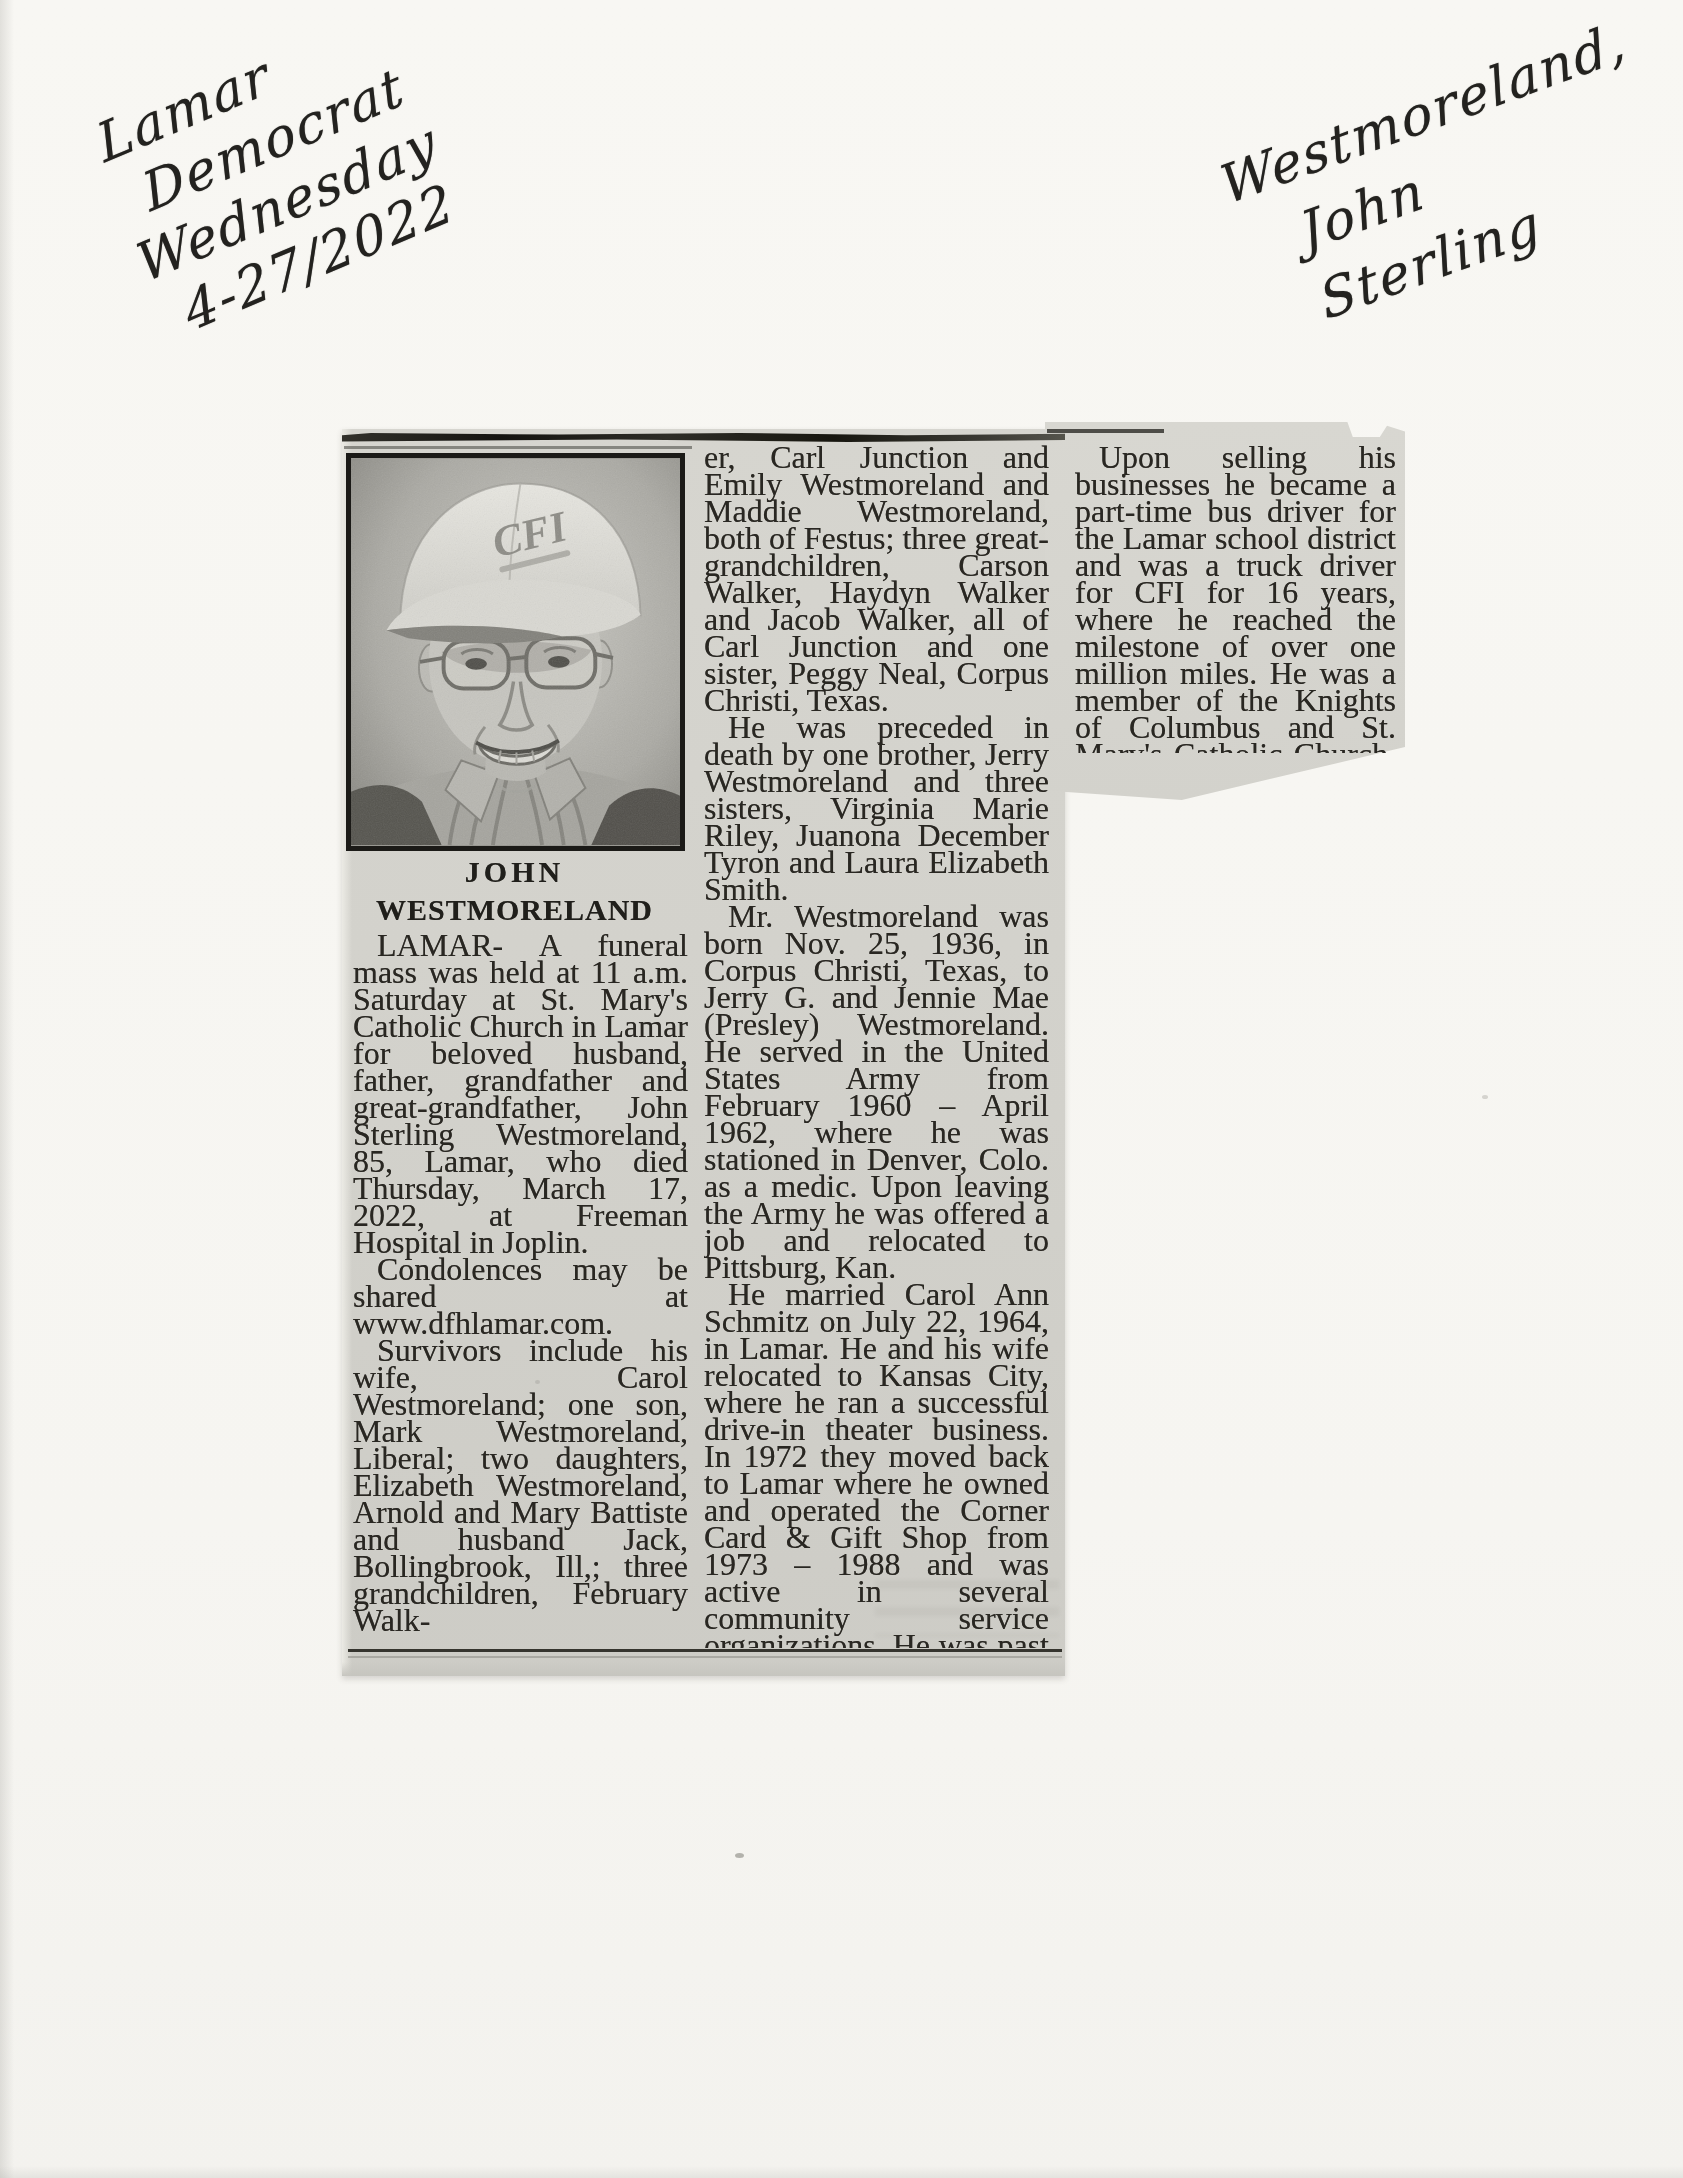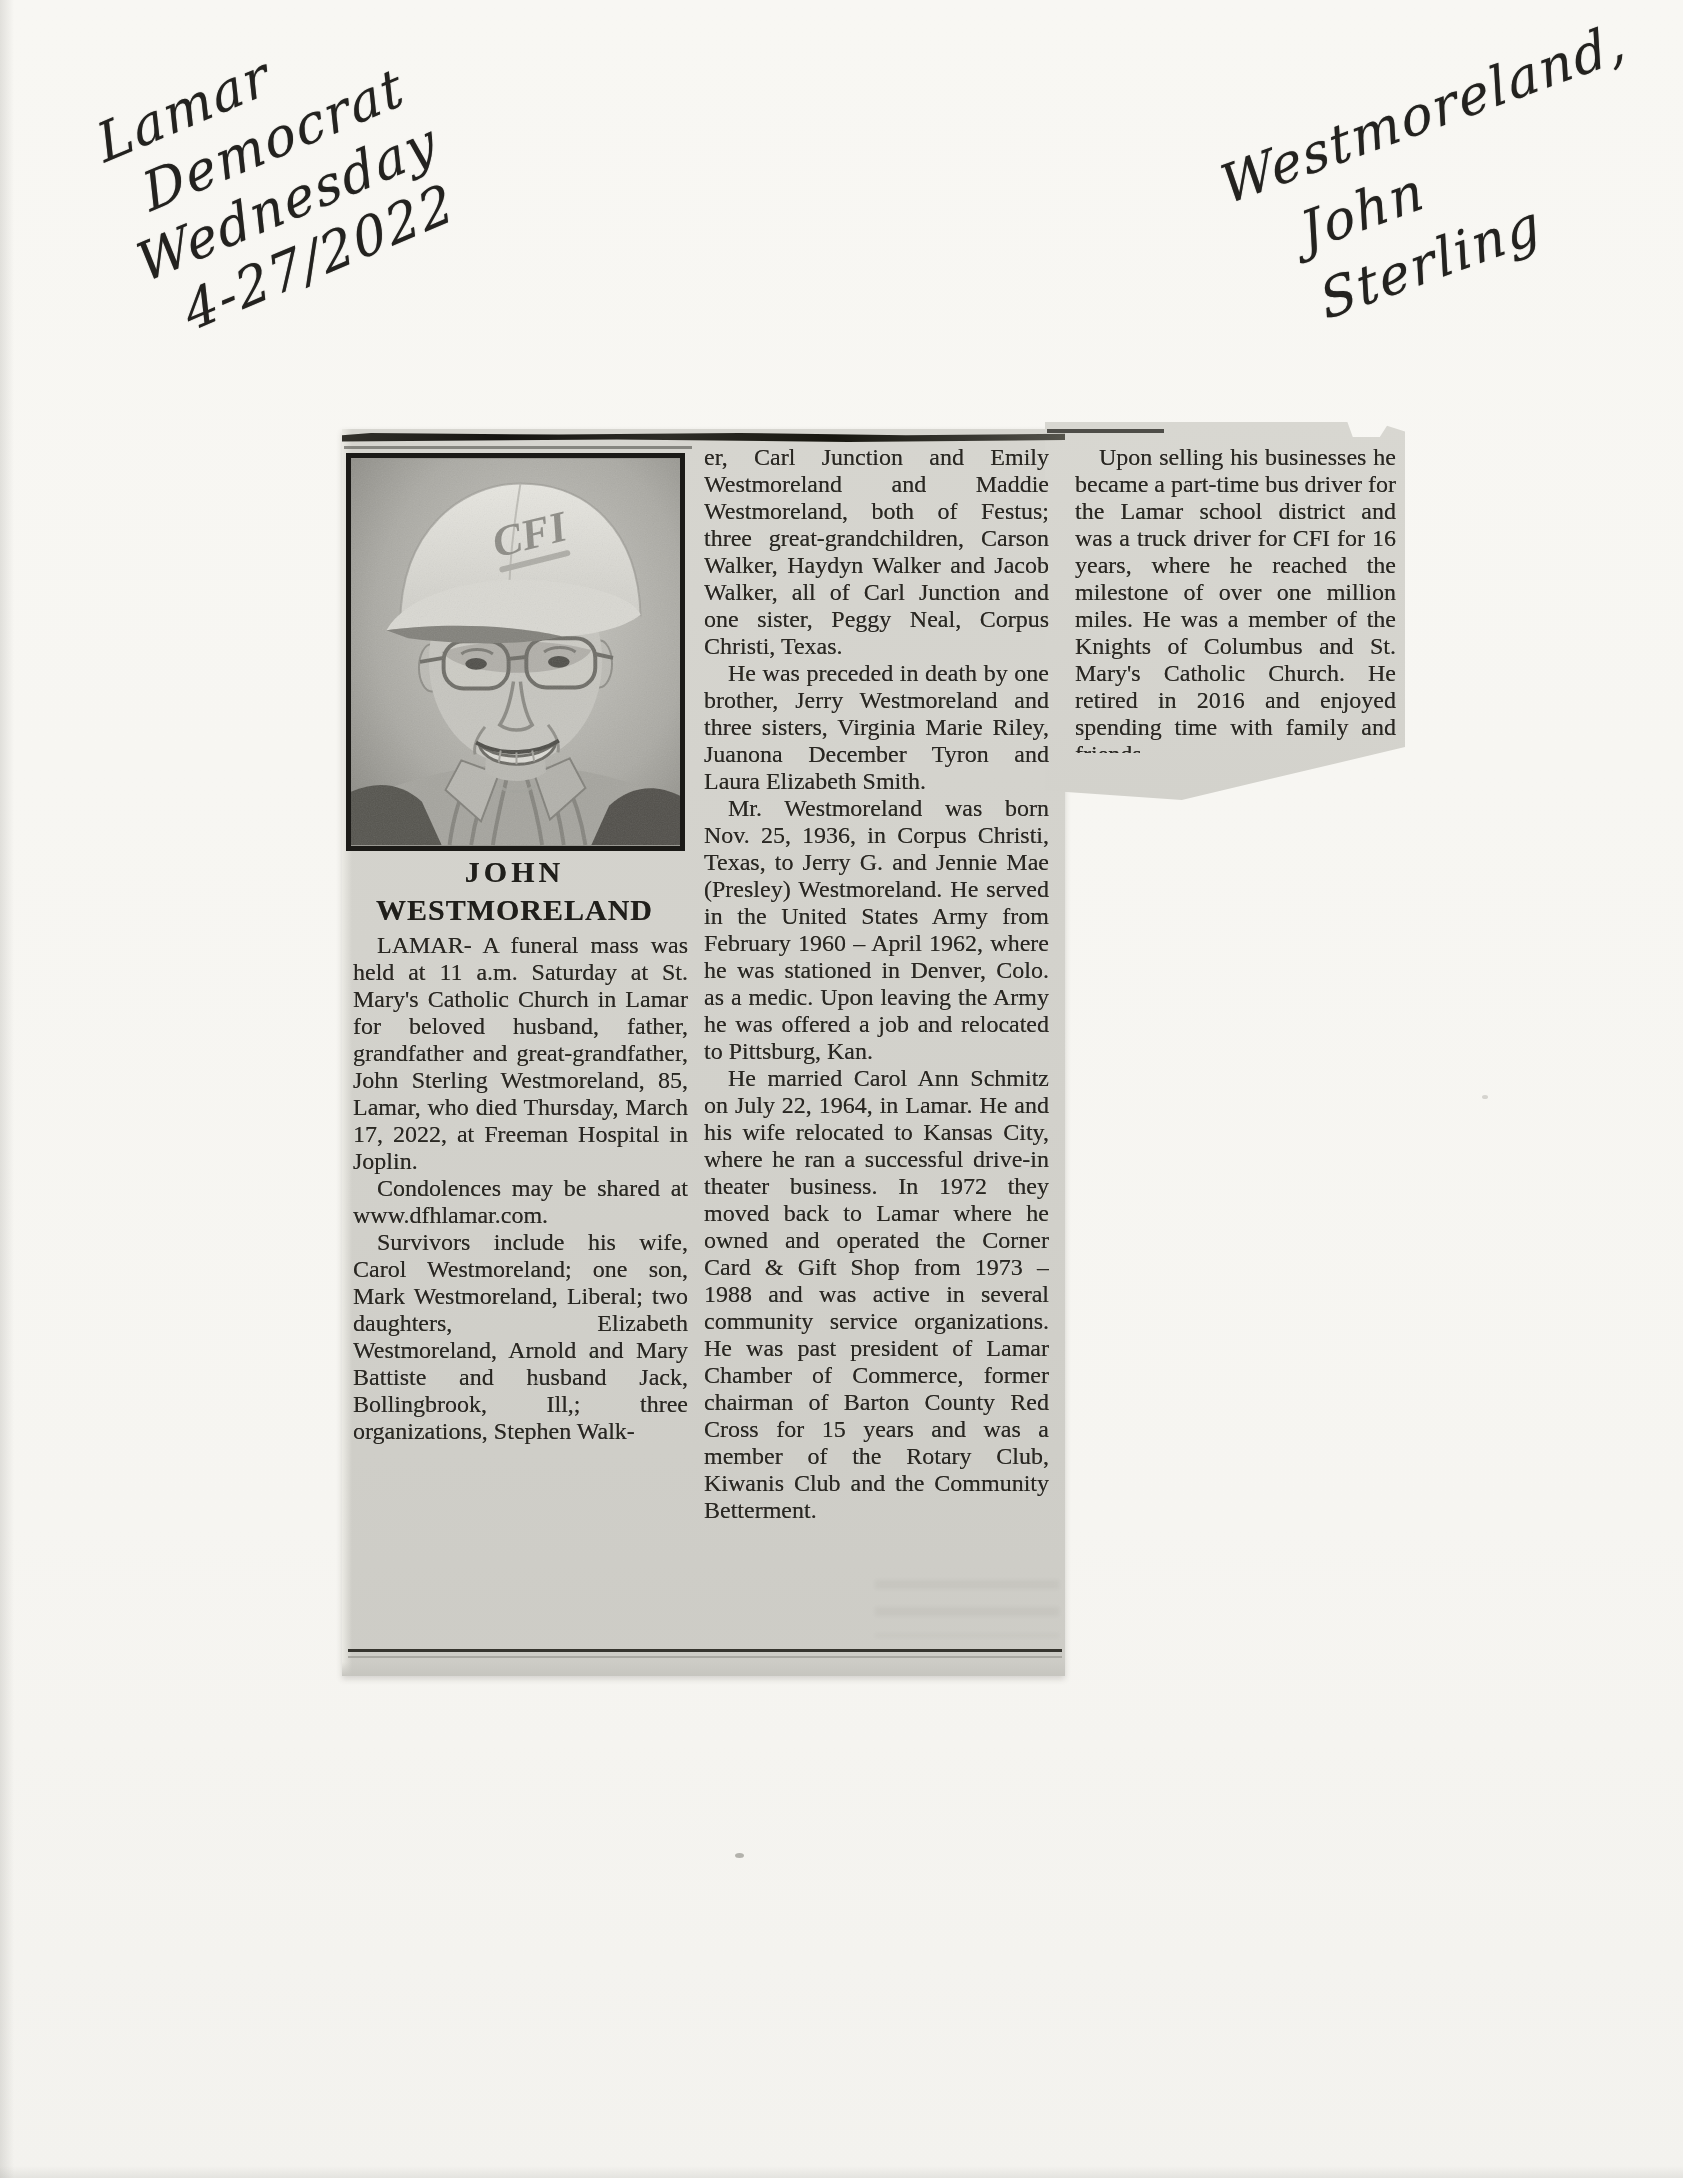--- a/index.html
+++ b/index.html
@@ -80,21 +80,21 @@
     position:absolute;left:344px;top:853px;width:341px;text-align:center;
     color:#201f1b;font-weight:bold;font-size:30px;line-height:38px;
     text-shadow:0 0 0.6px rgba(32,31,27,.6);
   }
   .headline .l1{letter-spacing:4px;display:block;}
   .headline .l2{letter-spacing:1px;display:block;}
 
   
   .col{
     position:absolute;text-align:justify;color:#292722;
-    font-size:24px;line-height:27px;overflow:hidden;
+    font-size:32px;line-height:27px;overflow:hidden;
     text-shadow:0 0 0.5px rgba(41,39,34,.65);
   }
   .col p{margin:0;text-indent:24px;}
   .col p.cont{text-indent:0;}
   .col-1{left:353px;top:932px;width:335px;height:715px;}
   .col-2{left:704px;top:444px;width:345px;height:1204px;}
   .col-3{left:1075px;top:444px;width:321px;height:309px;}
 
   
   .speck{position:absolute;border-radius:50%;background:#b3b2ac;}
@@ -223,21 +223,21 @@
   </div>
 
   <div class="headline">
     <span class="l1">JOHN</span>
     <span class="l2">WESTMORELAND</span>
   </div>
 
   <div class="col col-1">
     <p>LAMAR- A funeral mass was held at 11 a.m. Saturday at St. Mary's Catholic Church in Lamar for beloved husband, father, grandfather and great-grandfather, John Sterling Westmoreland, 85, Lamar, who died Thursday, March 17, 2022, at Freeman Hospital in Joplin.</p>
     <p>Condolences may be shared at www.dfhlamar.com.</p>
-    <p>Survivors include his wife, Carol Westmoreland; one son, Mark Westmoreland, Liberal; two daughters, Elizabeth Westmoreland, Arnold and Mary Battiste and husband Jack, Bollingbrook, Ill,; three organizations, Stephen Walk-</p>
+    <p>Survivors include his wife, Carol Westmoreland; one son, Mark Westmoreland, Liberal; two daughters, Elizabeth Westmoreland, Arnold and Mary Battiste and husband Jack, Bollingbrook, Ill,; three grandchildren, February Walk-</p>
   </div>
 
   <div class="col col-2">
     <p class="cont">er, Carl Junction and Emily Westmoreland and Maddie Westmoreland, both of Festus; three great-grandchildren, Carson Walker, Haydyn Walker and Jacob Walker, all of Carl Junction and one sister, Peggy Neal, Corpus Christi, Texas.</p>
     <p>He was preceded in death by one brother, Jerry Westmoreland and three sisters, Virginia Marie Riley, Juanona December Tyron and Laura Elizabeth Smith.</p>
     <p>Mr. Westmoreland was born Nov. 25, 1936, in Corpus Christi, Texas, to Jerry G. and Jennie Mae (Presley) Westmoreland. He served in the United States Army from February 1960 – April 1962, where he was stationed in Denver, Colo. as a medic. Upon leaving the Army he was offered a job and relocated to Pittsburg, Kan.</p>
     <p>He married Carol Ann Schmitz on July 22, 1964, in Lamar. He and his wife relocated to Kansas City, where he ran a successful drive-in theater business. In 1972 they moved back to Lamar where he owned and operated the Corner Card &amp; Gift Shop from 1973 – 1988 and was active in several community service organizations. He was past president of Lamar Chamber of Commerce, former chairman of Barton County Red Cross for 15 years and was a member of the Rotary Club, Kiwanis Club and the Community Betterment.</p>
   </div>
 
   <div class="col col-3">

